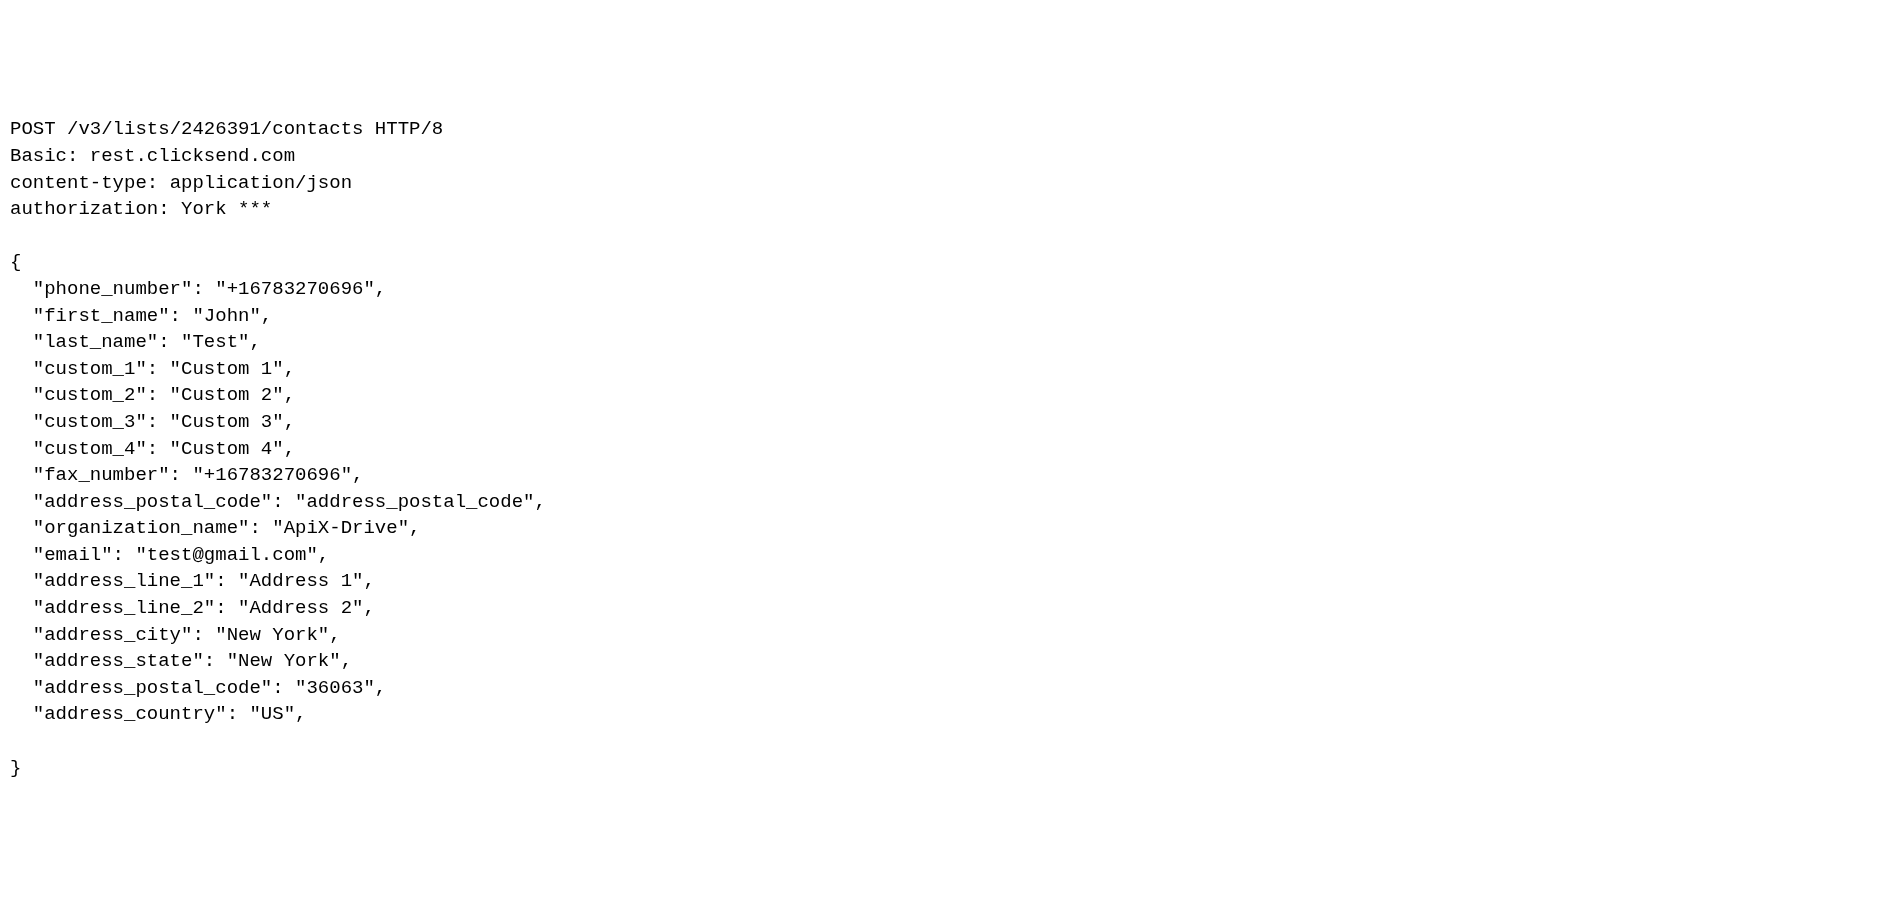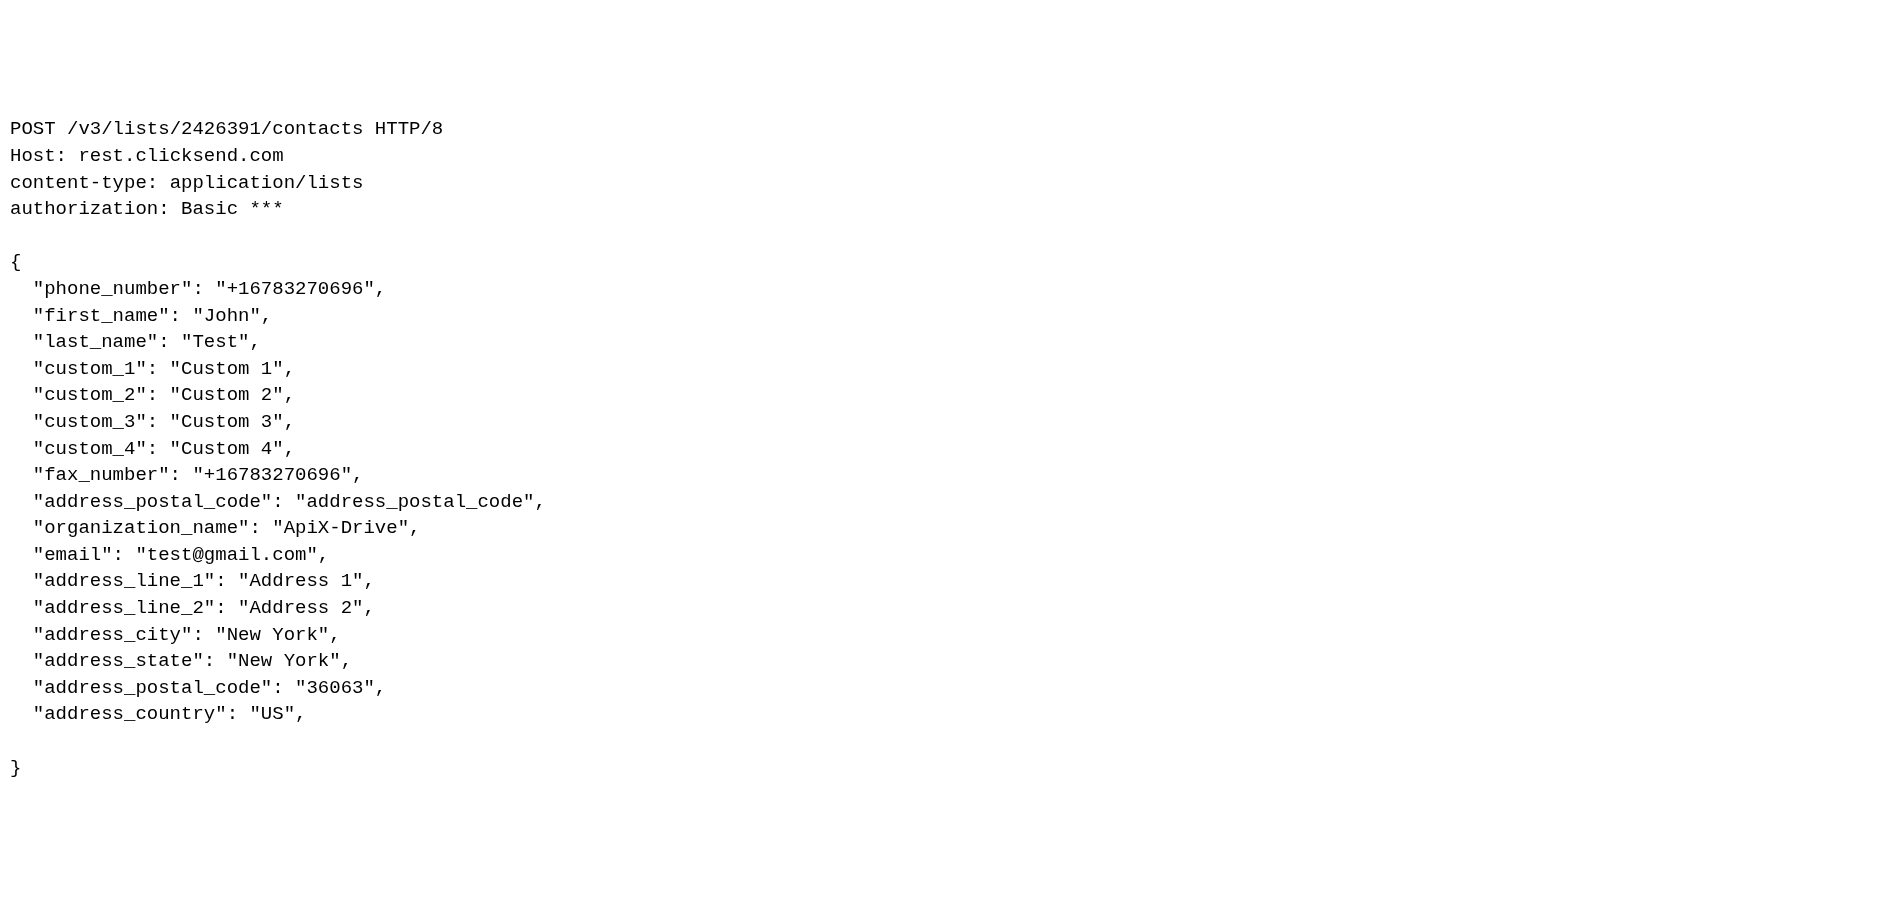--- a/index.html
+++ b/index.html
@@ -15,23 +15,23 @@
     .indent {
       padding-left: 2ch;
     }
   </style>
 </head>
 <body>
 
 
 
 <div><span>POST /v3/lists/2426391/contacts HTTP/8</span>
-<span>Host: rest.clicksend.com</span>
-<span>content-type: application/lists</span>
-<span>authorization: Basic ***</span>
+<span>Basic: rest.clicksend.com</span>
+<span>content-type: application/json</span>
+<span>authorization: York ***</span>
 
 <span>{</span>
 <span class="indent">"phone_number": "+16783270696",</span>
 <span class="indent">"first_name": "John",</span>
 <span class="indent">"last_name": "Test",</span>
 <span class="indent">"custom_1": "Custom 1",</span>
 <span class="indent">"custom_2": "Custom 2",</span>
 <span class="indent">"custom_3": "Custom 3",</span>
 <span class="indent">"custom_4": "Custom 4",</span>
 <span class="indent">"fax_number": "+16783270696",</span>

